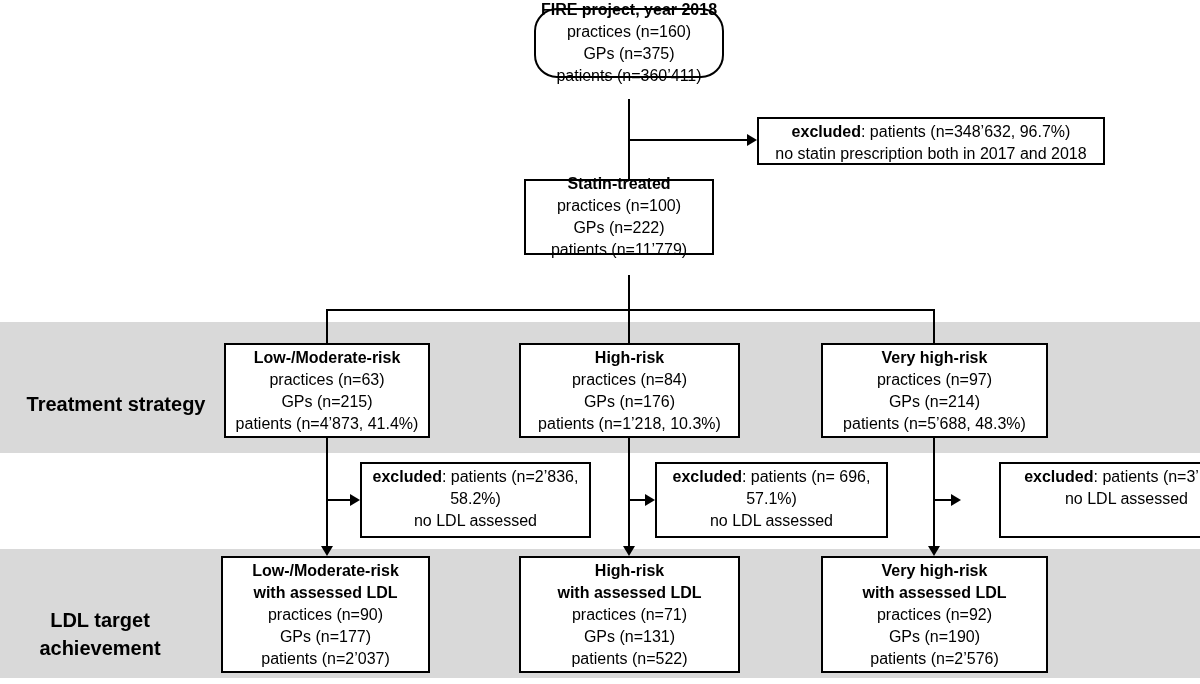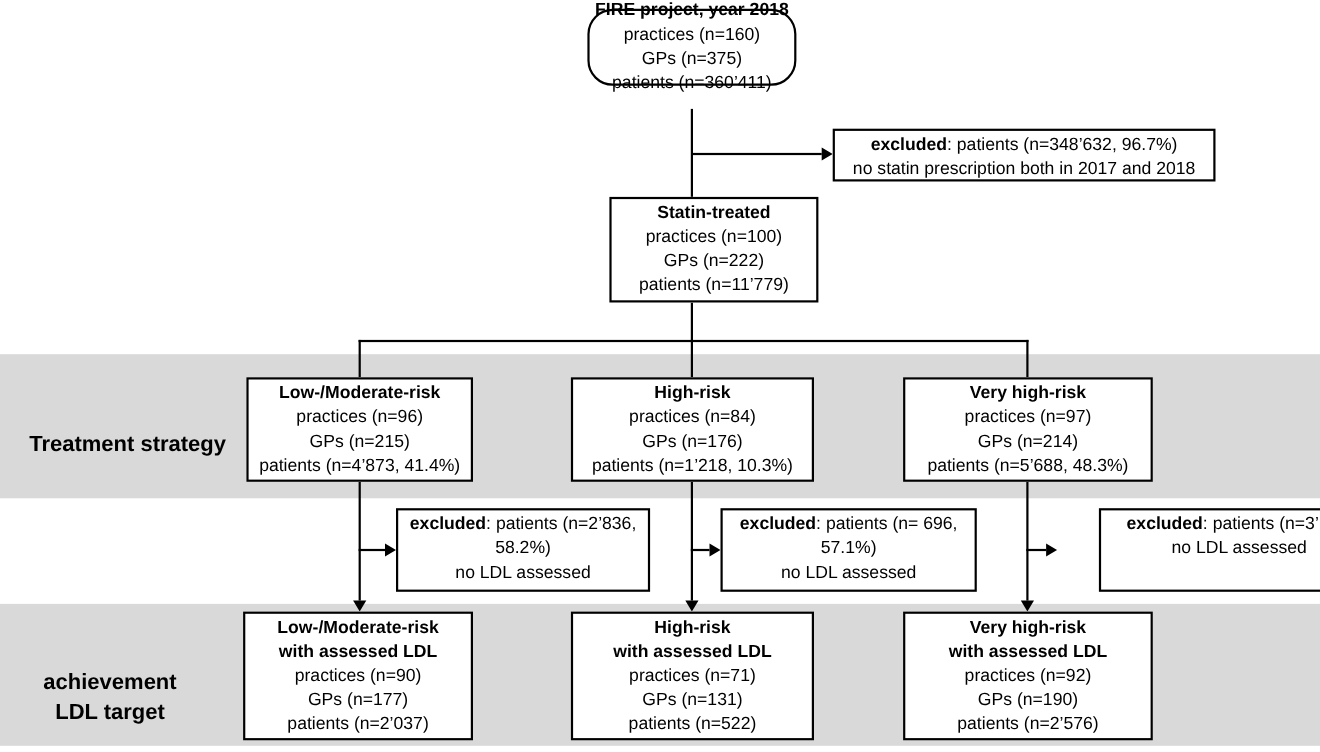--- a/index.html
+++ b/index.html
@@ -40,22 +40,22 @@
 </head>
 <body>
 
 <div class="canvas">
 
   <div class="band band1"></div>
   <div class="band band2"></div>
 
   <div class="rowlabel" style="left:16px;top:374px;width:200px;">Treatment strategy</div>
   <div class="rowlabel" style="left:10px;top:590px;width:180px;">
+    <div>LDL target</div>
     <div>achievement</div>
-    <div>LDL target</div>
   </div>
 
   <div class="vline" style="left:628px;top:99px;width:2px;height:80px;"></div>
   <div class="hline" style="left:629px;top:139px;width:118px;height:2px;"></div>
   <div class="arrow-right" style="left:747px;top:134px;"></div>
 
   <div class="vline" style="left:628px;top:275px;width:2px;height:36px;"></div>
   <div class="hline" style="left:326px;top:309px;width:609px;height:2px;"></div>
   <div class="vline" style="left:326px;top:309px;width:2px;height:34px;"></div>
   <div class="vline" style="left:628px;top:309px;width:2px;height:34px;"></div>
@@ -81,30 +81,30 @@
     <div>practices (n=160)</div>
     <div>GPs (n=375)</div>
     <div>patients (n=360’411)</div>
   </div>
 
   <div class="box excl" style="left:757px;top:117px;width:348px;height:48px;">
     <div><span class="bt">excluded</span><span>: patients (n=348’632, 96.7%)</span></div>
     <div>no statin prescription both in 2017 and 2018</div>
   </div>
 
-  <div class="box node" style="left:554px;top:179px;width:190px;height:96px;">
+  <div class="box node" style="left:524px;top:179px;width:190px;height:76px;">
     <div class="bt">Statin-treated</div>
     <div>practices (n=100)</div>
     <div>GPs (n=222)</div>
     <div>patients (n=11’779)</div>
   </div>
 
   <div class="box node" style="left:224px;top:343px;width:206px;height:95px;">
     <div class="bt">Low-/Moderate-risk</div>
-    <div>practices (n=96)</div>
+    <div>practices (n=63)</div>
     <div>GPs (n=215)</div>
     <div>patients (n=4’873, 41.4%)</div>
   </div>
 
   <div class="box node" style="left:519px;top:343px;width:221px;height:95px;">
     <div class="bt">High-risk</div>
     <div>practices (n=84)</div>
     <div>GPs (n=176)</div>
     <div>patients (n=1’218, 10.3%)</div>
   </div>

